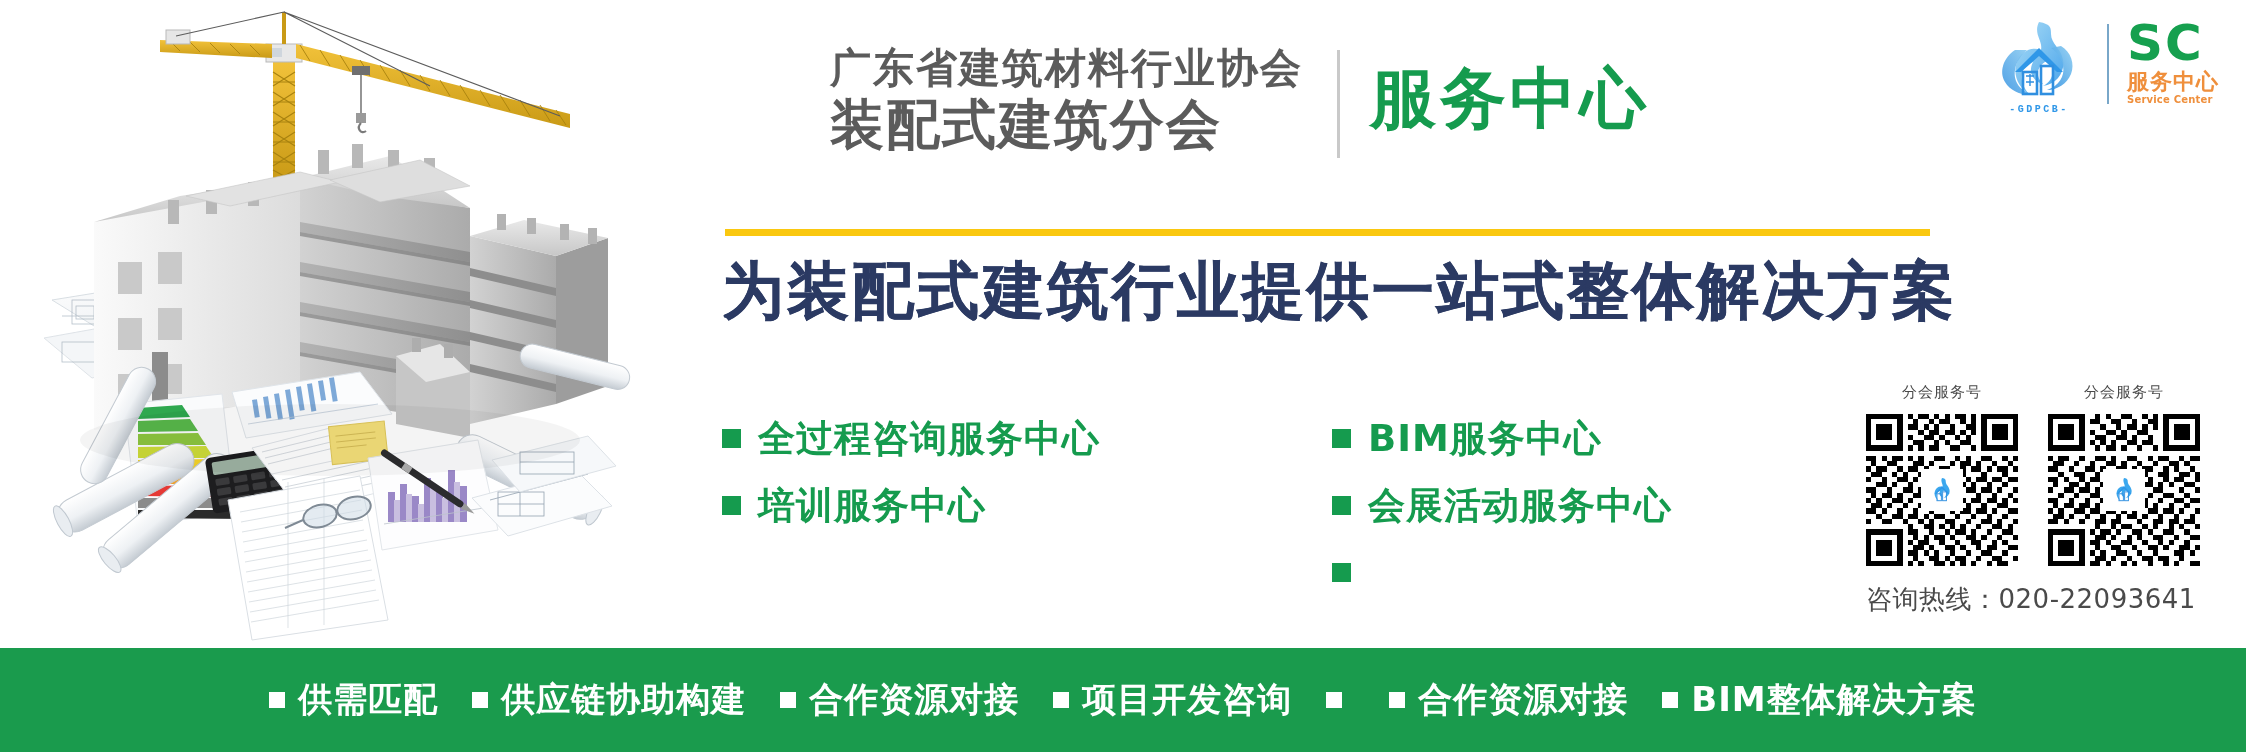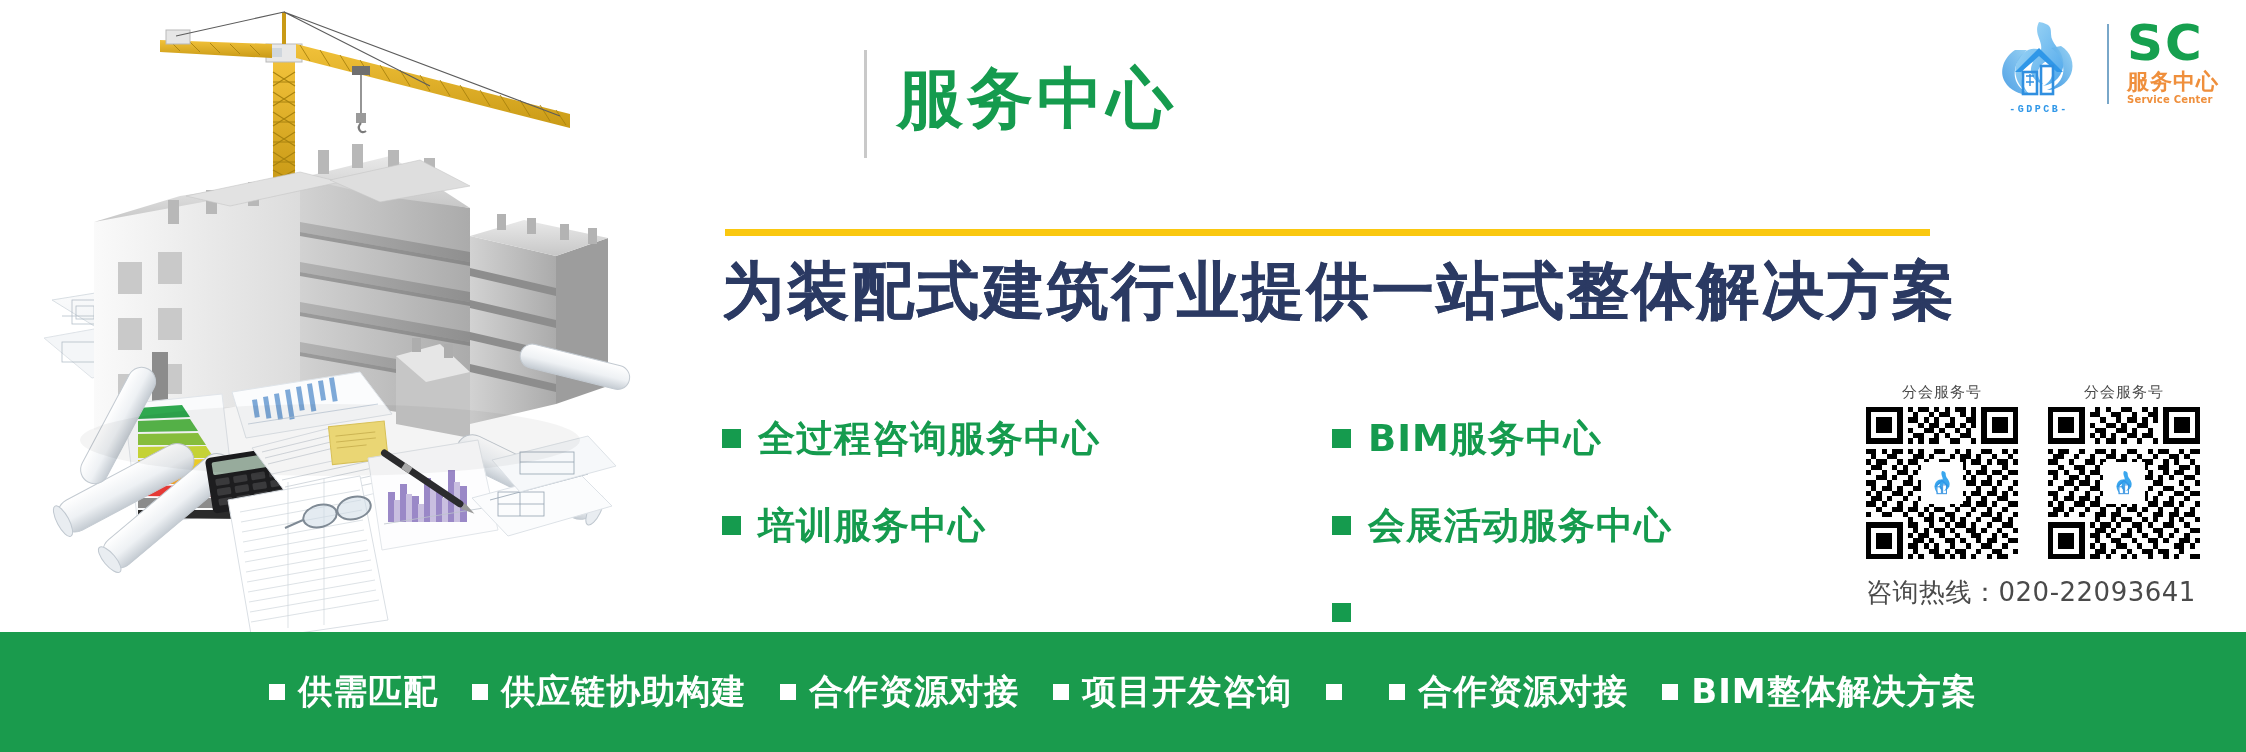--- a/index.html
+++ b/index.html
@@ -26,21 +26,21 @@
   .rule{position:absolute;left:725px;top:229px;width:1205px;height:7px;background:#fac810;}
 
   
   .headline{position:absolute;left:722px;top:258px;width:1230px;font-size:62px;font-weight:700;
      color:#2b3a63;letter-spacing:3px;line-height:1.05;white-space:nowrap;
      font-family:"DejaVu Sans","Liberation Sans",sans-serif;
      -webkit-text-stroke:0.5px #2b3a63;}
 
   
   .services{position:absolute;left:722px;top:405px;width:1100px;display:flex;}
-  .svc-col{display:flex;flex-direction:column;gap:20px;}
+  .svc-col{display:flex;flex-direction:column;}
   .svc-col.c1{width:610px;}
   .svc-col.c2{width:480px;}
   .svc-item{display:flex;align-items:center;height:67px;}
   .bullet{width:19px;height:19px;background:#159b4e;margin-right:17px;flex:0 0 auto;}
   .svc-label{font-size:37px;color:#159b4e;font-weight:600;letter-spacing:1px;white-space:nowrap;
      font-family:"DejaVu Sans","Liberation Sans",sans-serif;}
 
   
   .logo{position:absolute;left:1985px;top:18px;display:flex;align-items:flex-start;}
   .logo-mark{width:108px;height:96px;position:relative;}
@@ -53,31 +53,31 @@
      font-family:"DejaVu Sans","Liberation Sans",sans-serif;}
   .logo-cn{font-size:22px;font-weight:700;color:#ef8f3c;letter-spacing:1px;margin-top:3px;
      font-family:"DejaVu Sans","Liberation Sans",sans-serif;}
   .logo-en{font-size:10px;font-weight:700;color:#ef8f3c;letter-spacing:0.2px;margin-top:2px;
      font-family:"DejaVu Sans","Liberation Sans",sans-serif;}
 
   
   .qr-wrap{position:absolute;left:1862px;top:383px;width:372px;}
   .qr-row{display:flex;gap:22px;}
   .qr-cell{display:flex;flex-direction:column;align-items:center;width:160px;}
-  .qr-cap{font-size:15px;color:#4a4a4a;margin-bottom:5px;letter-spacing:1px;
+  .qr-cap{font-size:15px;color:#4a4a4a;margin-bottom:12px;letter-spacing:1px;
      font-family:"DejaVu Sans","Liberation Sans",sans-serif;}
   .qr-img{width:152px;height:152px;position:relative;background:#fff;}
   .qr-img svg{display:block;}
   .qr-logo{position:absolute;left:50%;top:50%;transform:translate(-50%,-50%);
      width:42px;height:42px;background:#fff;display:flex;align-items:center;justify-content:center;}
   .hotline{margin-top:16px;font-size:26px;color:#4a4a4a;letter-spacing:0.5px;text-align:left;
      padding-left:4px;font-family:"DejaVu Sans","Liberation Sans",sans-serif;}
 
   
-  .bottombar{position:absolute;left:0;bottom:0;width:2246px;height:120px;background:#1a9b4d;
+  .bottombar{position:absolute;left:0;bottom:0;width:2246px;height:104px;background:#1a9b4d;
      display:flex;align-items:center;justify-content:center;}
   .bar-inner{display:flex;align-items:center;gap:34px;}
   .bar-item{display:flex;align-items:center;}
   .bar-bullet{width:16px;height:16px;background:#fff;margin-right:13px;flex:0 0 auto;}
   .bar-label{font-size:34px;color:#fff;font-weight:600;letter-spacing:1px;white-space:nowrap;
      font-family:"DejaVu Sans","Liberation Sans",sans-serif;}
 </style>
 </head>
 <body>
 
@@ -400,20 +400,24 @@
           <rect x="520" y="452" width="54" height="22"></rect>
             <path d="M520 462h54"></path>
         </g>
       </g>
 
       <ellipse cx="330" cy="440" rx="250" ry="36" fill="#000" opacity="0.045"></ellipse>
     </svg>
   </div>
 
   <div class="head">
+    <div class="head-left">
+      <div class="assoc">广东省建筑材料行业协会</div>
+      <div class="branch">装配式建筑分会</div>
+    </div>
     <div class="vline"></div>
     <div class="svc-center">服务中心</div>
   </div>
 
   <div class="rule"></div>
 
   <div class="headline">为装配式建筑行业提供一站式整体解决方案</div>
 
   <div class="services">
     <div class="svc-col c1">

